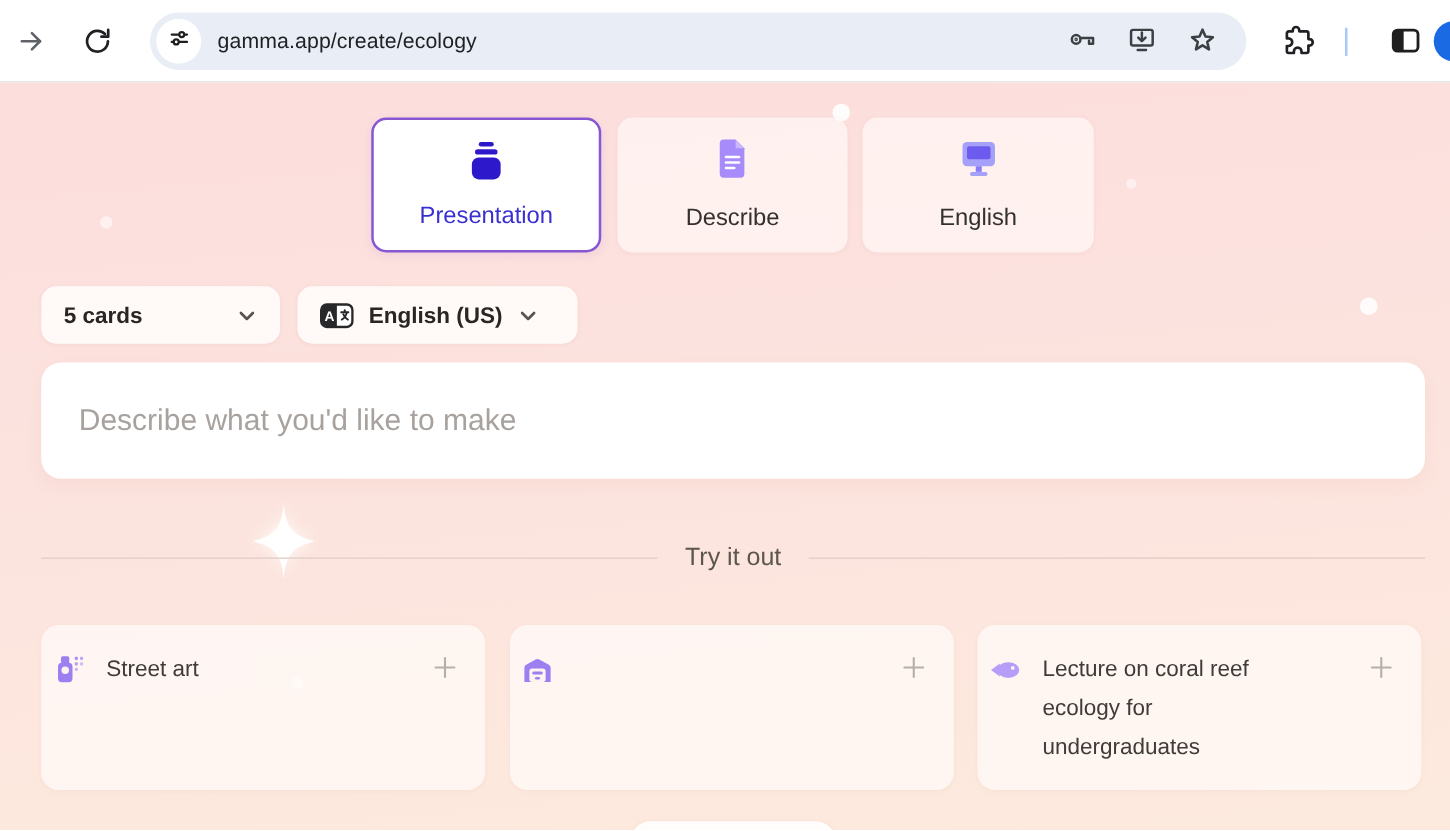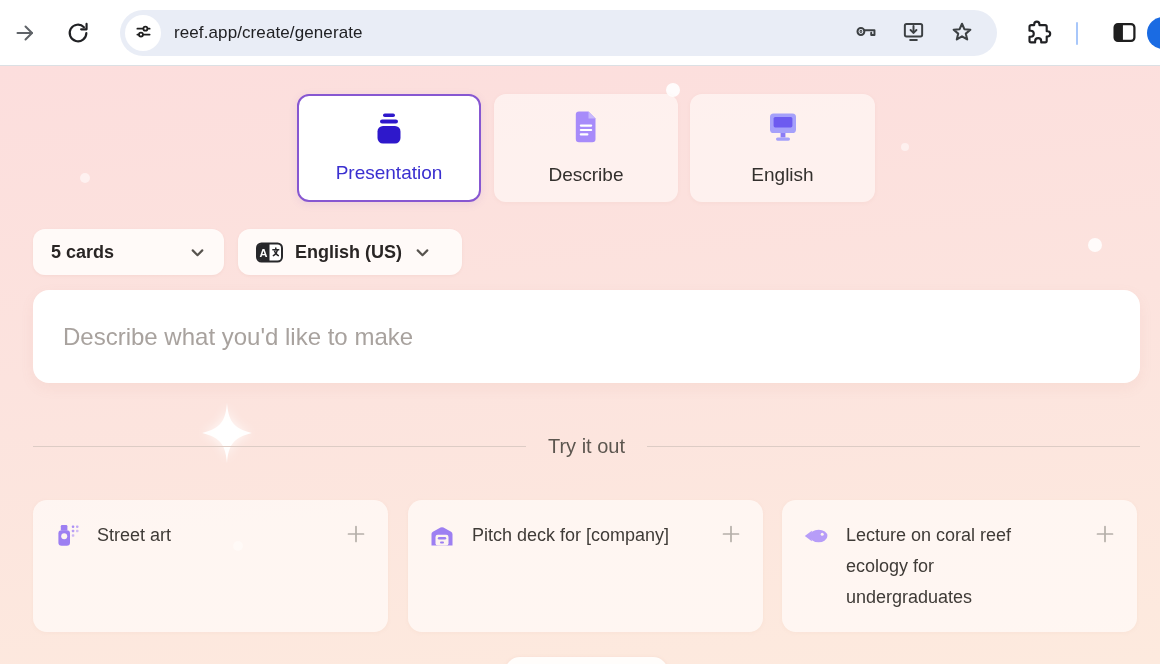--- a/index.html
+++ b/index.html
@@ -48,21 +48,21 @@
                       font-size:24px; color:#44403c; font-family:inherit; box-shadow:0 5px 14px rgba(190,120,100,.08); outline:none; }
   .prompt-box input::placeholder { color:#a8a29e; }
 
   
   .divider { position:absolute; left:33px; top:366px; width:1107px; height:28px; display:flex; align-items:center; }
   .divider .line { flex:1; height:1px; background:#ddccc5; }
   .divider .d-label { padding:0 22px; font-size:20px; color:#5c564f; }
 
   
   .sug-card { position:absolute; top:434px; width:355px; height:132px; background:rgba(255,251,248,.74); border:none; border-radius:14px;
-              cursor:pointer; text-align:left; padding:20px 22px 0 20px; display:flex; align-items:flex-start;
+              cursor:pointer; text-align:left; padding:20px 22px 0 8px; display:flex; align-items:flex-start;
               box-shadow:0 1px 4px rgba(190,130,110,.06); }
   .sug-card .s-icon { flex:none; margin-top:2px; }
   .sug-card .s-text { margin-left:16px; font-size:18px; line-height:31px; color:#3f3b37; max-width:216px; font-family:inherit; }
   .sug-card .s-plus { position:absolute; right:20px; top:22px; background:none; border:none; cursor:pointer; display:flex; }
 
   .peek-btn { position:absolute; left:505px; top:591px; width:163px; height:30px; background:#fffdfb; border:none; border-radius:16px;
               cursor:pointer; box-shadow:0 1px 4px rgba(190,130,110,.15); }
 </style>
 </head>
 <body>
@@ -93,21 +93,21 @@
       <div class="tune-circle">
         <span>
           <svg width="19" height="19" viewBox="0 0 18 18" fill="none" stroke="#1f1f1f" stroke-width="1.7" stroke-linecap="round">
             <path d="M3.2 6.3h11.6"></path>
               <circle cx="10.8" cy="6.3" r="1.9" fill="#fff"></circle>
             <path d="M3.2 11.9h11.6"></path>
               <circle cx="6.6" cy="11.9" r="1.9" fill="#fff"></circle>
           </svg>
         </span>
       </div>
-      <span class="url-text">reef.app/create/generate</span>
+      <span class="url-text">gamma.app/create/ecology</span>
       <span class="spacer"></span>
       <div class="pill-icons">
         <button class="icon-btn">
           <span>
             <svg width="25" height="25" viewBox="0 0 24 24" fill="none" stroke="#3c4043" stroke-width="1.9" stroke-linejoin="round">
               <circle cx="7.6" cy="12" r="3.3"></circle>
                 <circle cx="7.6" cy="12" r="0.4" fill="#3c4043"></circle>
               <path d="M11 10.9h9.6v4.4h-3.1v-2.2" stroke-linecap="round"></path>
             </svg>
           </span>
@@ -273,21 +273,20 @@
 
     <button class="sug-card" style="left:408px;">
       <span class="s-icon">
         <svg width="28" height="28" viewBox="0 0 28 28">
           <path d="M3.5 23.5V12.2c0-1 .55-1.93 1.43-2.42l7.6-4.2a3 3 0 0 1 2.94 0l7.6 4.2a2.76 2.76 0 0 1 1.43 2.42v11.3z" fill="#9d7ff2"></path>
           <rect x="7.5" y="12.8" width="13" height="10.7" rx="2.2" fill="#fdf4ef"></rect>
           <rect x="9.8" y="15.1" width="8.4" height="2.5" rx="1.25" fill="#9d7ff2"></rect>
           <rect x="12" y="19.6" width="4" height="2" rx="1" fill="#9d7ff2"></rect>
         </svg>
       </span>
-      <span class="s-text">Pitch deck for [company]</span>
       <span class="s-plus">
         <svg width="24" height="24" viewBox="0 0 24 24" fill="none" stroke="#b5afa9" stroke-width="1.7" stroke-linecap="round">
             <path d="M12 4.5v15M4.5 12h15"></path>
           </svg>
       </span>
     </button>
 
     <button class="sug-card" style="left:782px;">
       <span class="s-icon">
         <svg width="28" height="28" viewBox="0 0 28 28">

